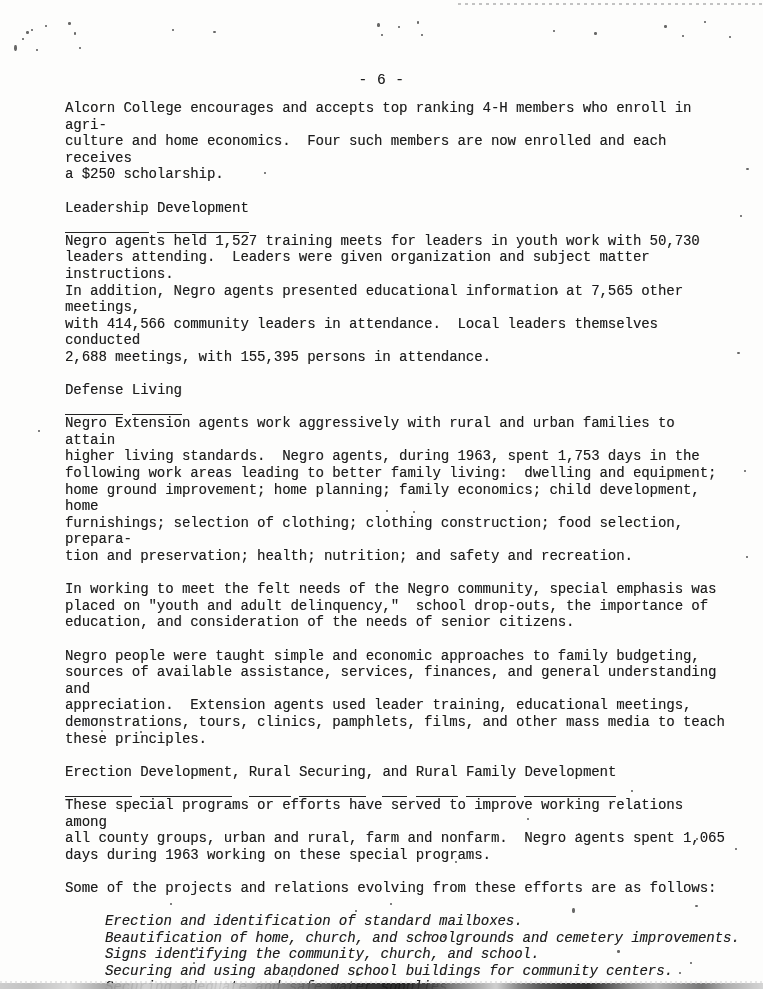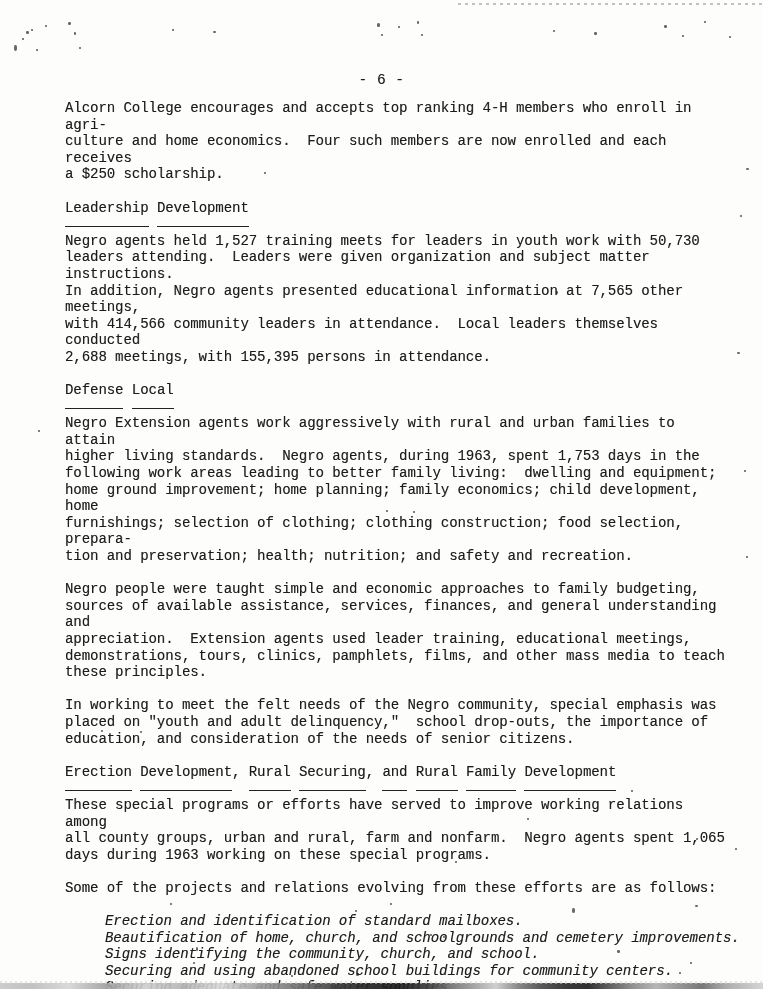--- a/index.html
+++ b/index.html
@@ -100,21 +100,21 @@
   .para {
     margin: 0 0 16.6px 0;
   }
 
   .heading {
     margin: 0 0 16.6px 0;
     white-space: pre;
   }
   .heading .u {
     border-bottom: 1px solid #222;
-    padding-bottom: 10px;
+    padding-bottom: 16px;
   }
 
   .list-block {
     margin: 0;
     padding-left: 40px;
   }
   .list-item {
     white-space: pre;
     font-style: italic;
   }
@@ -195,35 +195,35 @@
   <div class="doc-body" id="doc-body">
       <div class="para">Alcorn College encourages and accepts top ranking 4-H members who enroll in agri-
 culture and home economics.  Four such members are now enrolled and each receives
 a $250 scholarship.</div>
       <div class="heading"><span class="u">Leadership</span> <span class="u">Development</span></div>
       <div class="para">Negro agents held 1,527 training meets for leaders in youth work with 50,730
 leaders attending.  Leaders were given organization and subject matter instructions.
 In addition, Negro agents presented educational information at 7,565 other meetings,
 with 414,566 community leaders in attendance.  Local leaders themselves conducted
 2,688 meetings, with 155,395 persons in attendance.</div>
-      <div class="heading"><span class="u">Defense</span> <span class="u">Local</span></div>
+      <div class="heading"><span class="u">Defense</span> <span class="u">Living</span></div>
       <div class="para">Negro Extension agents work aggressively with rural and urban families to attain
 higher living standards.  Negro agents, during 1963, spent 1,753 days in the
 following work areas leading to better family living:  dwelling and equipment;
 home ground improvement; home planning; family economics; child development, home
 furnishings; selection of clothing; clothing construction; food selection, prepara-
 tion and preservation; health; nutrition; and safety and recreation.</div>
+      <div class="para">In working to meet the felt needs of the Negro community, special emphasis was
+placed on "youth and adult delinquency,"  school drop-outs, the importance of
+education, and consideration of the needs of senior citizens.</div>
       <div class="para">Negro people were taught simple and economic approaches to family budgeting,
 sources of available assistance, services, finances, and general understanding and
 appreciation.  Extension agents used leader training, educational meetings,
 demonstrations, tours, clinics, pamphlets, films, and other mass media to teach
 these principles.</div>
-      <div class="para">In working to meet the felt needs of the Negro community, special emphasis was
-placed on "youth and adult delinquency,"  school drop-outs, the importance of
-education, and consideration of the needs of senior citizens.</div>
       <div class="heading"><span class="u">Erection</span> <span class="u">Development</span><span>,</span> <span class="u">Rural</span> <span class="u">Securing</span><span>,</span> <span class="u">and</span> <span class="u">Rural</span> <span class="u">Family</span> <span class="u">Development</span></div>
       <div class="para">These special programs or efforts have served to improve working relations among
 all county groups, urban and rural, farm and nonfarm.  Negro agents spent 1,065
 days during 1963 working on these special programs.</div>
       <div class="para">Some of the projects and relations evolving from these efforts are as follows:</div>
       <div class="list-block"><div class="list-item">Erection and identification of standard mailboxes.</div><div class="list-item">Beautification of home, church, and schoolgrounds and cemetery improvements.</div><div class="list-item">Signs identifying the community, church, and school.</div><div class="list-item">Securing and using abandoned school buildings for community centers.</div><div class="list-item">Securing adequate and safe water supplies.</div></div>
     </div>
 
   <div class="scan-bottom-edge"></div>
 

